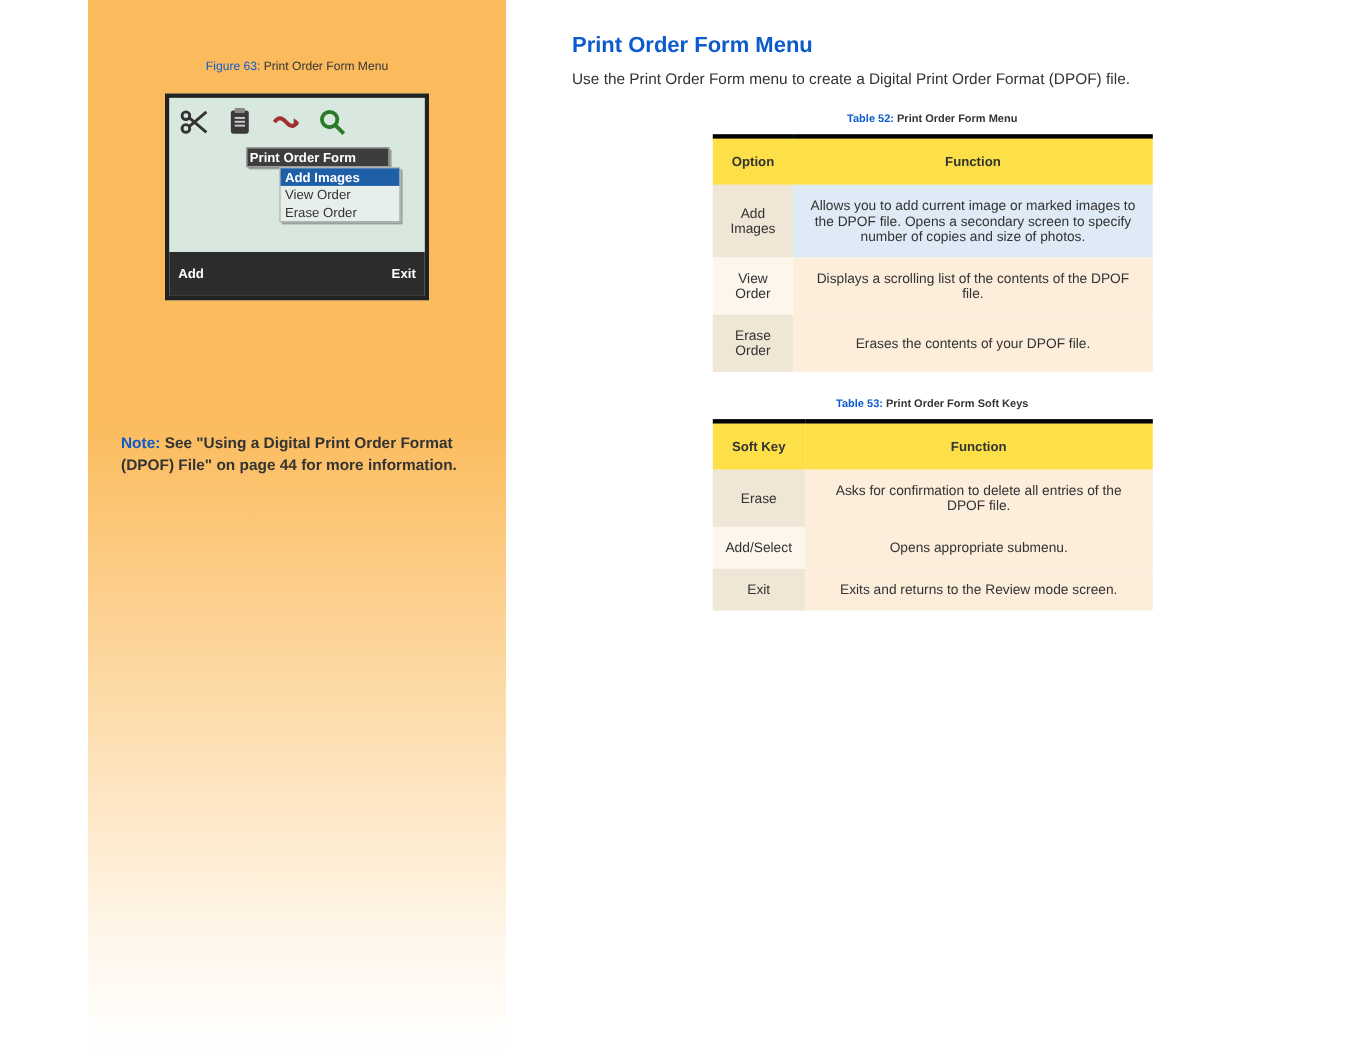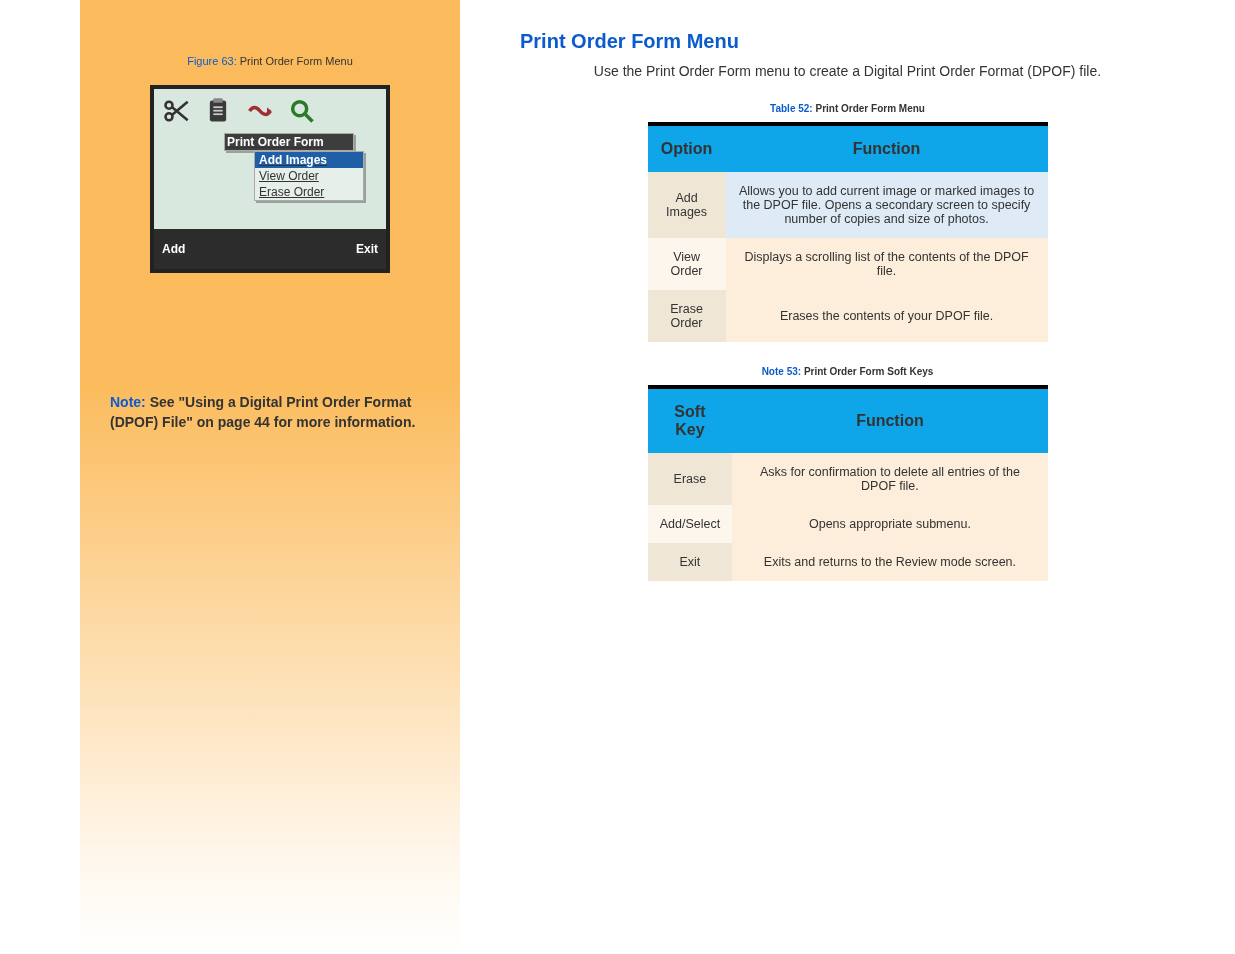--- a/index.html
+++ b/index.html
@@ -38,21 +38,20 @@
     color: #333;
     margin-bottom: 18px;
   }
   .figure-caption .fig-label { color: #0b5bcc; }
   .lcd {
     width: 240px;
     margin: 0 auto;
     border: 4px solid #222;
     background: #cfe1d7;
     position: relative;
-    text-decoration: underline;
   }
   .lcd-inner {
     background: #d9e8df;
     height: 140px;
     position: relative;
   }
   .icon-row {
     display: flex;
     gap: 14px;
     padding: 8px 8px 4px 8px;
@@ -112,41 +111,41 @@
   .note .note-label { color: #0b5bcc; font-weight: bold; }
   .note .bold { font-weight: bold; }
 
   .main h1 {
     color: #0b5bcc;
     font-size: 20px;
     font-weight: bold;
     margin-top: 10px;
     margin-bottom: 10px;
   }
-  .main p.intro { font-size: 14px; margin-bottom: 20px; text-align: center; }
+  .main p.intro { font-size: 14px; margin-bottom: 20px; }
   .table-caption {
     text-align: center;
     font-size: 10px;
     font-weight: bold;
     margin-bottom: 8px;
     margin-top: 24px;
   }
   .table-caption .tbl-label { color: #0b5bcc; }
   table.option {
     width: 400px;
     margin: 0 auto;
     border-collapse: collapse;
   }
   table.option thead tr { border-top: 4px solid #000; }
   table.option th {
-    font-size: 16px;
+    font-size: 12px;
     font-weight: bold;
     padding: 14px 10px;
     text-align: center;
-    background: #0ea5e9;
+    background: #fde047;
   }
   table.option td {
     font-size: 12.5px;
     padding: 12px 12px;
     text-align: center;
     vertical-align: middle;
   }
   table.option tbody tr:nth-child(odd) td:first-child { background: #f2e7d8; }
   table.option tbody tr:nth-child(odd) td:last-child  { background: #e3eef7; }
   table.option tbody tr:nth-child(even) td:first-child { background: #fff7ec; }
@@ -269,21 +268,21 @@
             <td>Displays a scrolling list of the contents of the DPOF file.</td>
           </tr>
           <tr>
             <td>Erase Order</td>
             <td>Erases the contents of your DPOF file.</td>
           </tr>
         </tbody>
       </table>
 
       <div class="table-caption">
-        <span class="tbl-label">Note 53:</span>
+        <span class="tbl-label">Table 53:</span>
         <span>Print Order Form Soft Keys</span>
       </div>
       <table class="option" id="t53">
         <thead>
             <tr>
           <th>Soft Key</th>
           <th>Function</th>
         </tr>
           </thead>
         <tbody>

